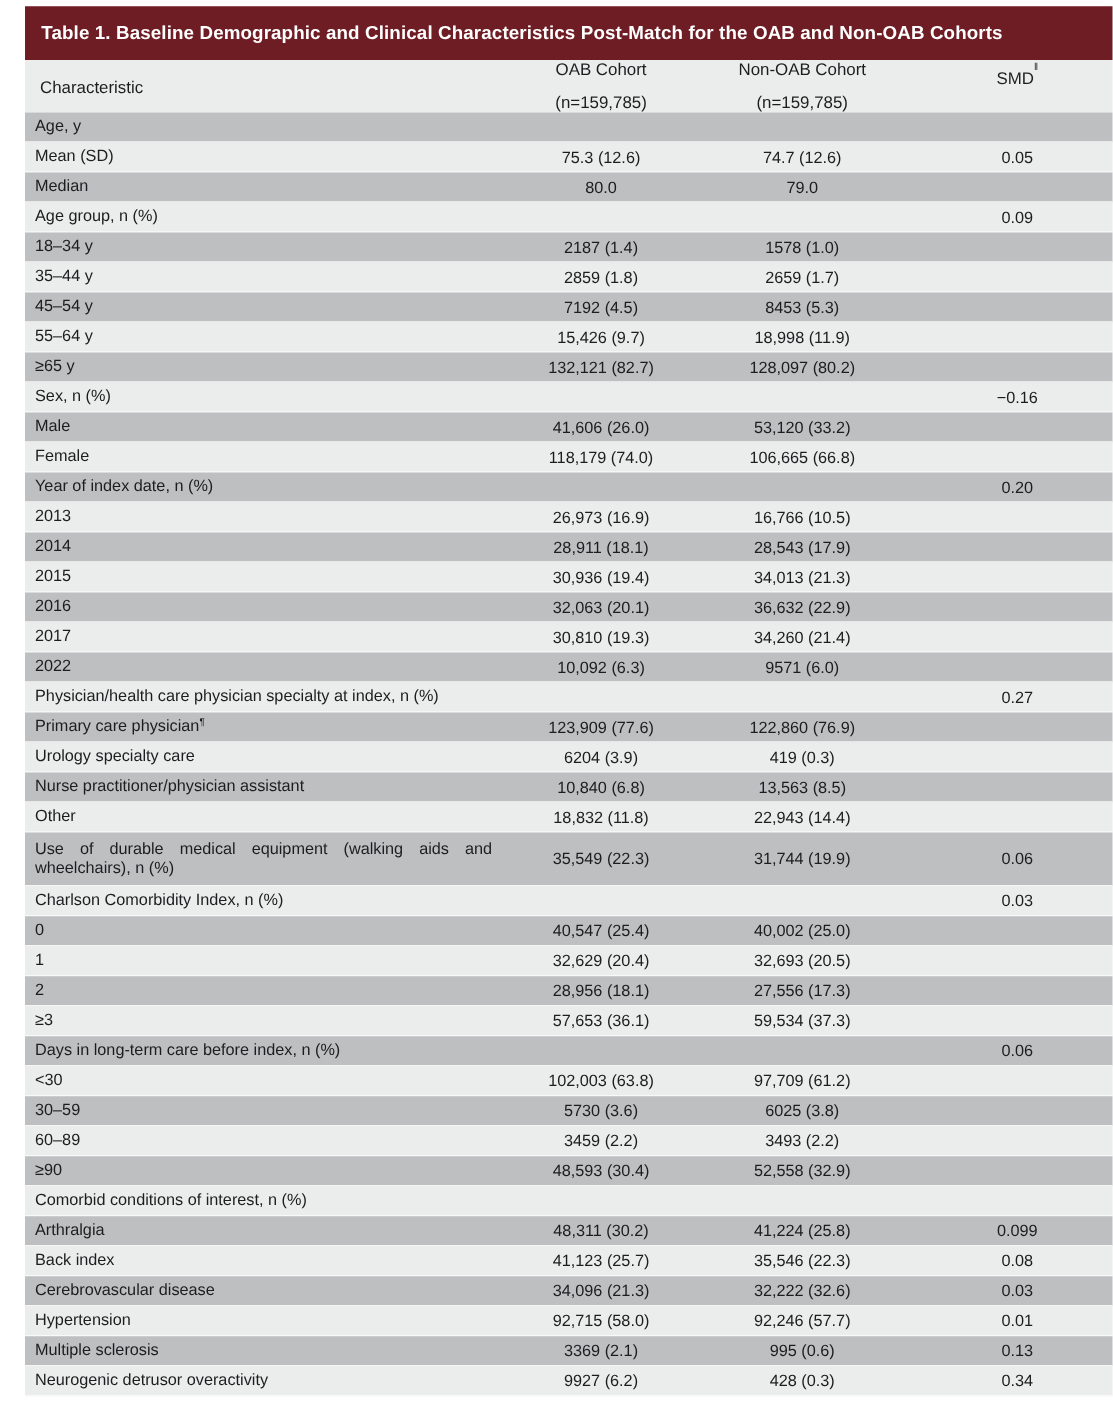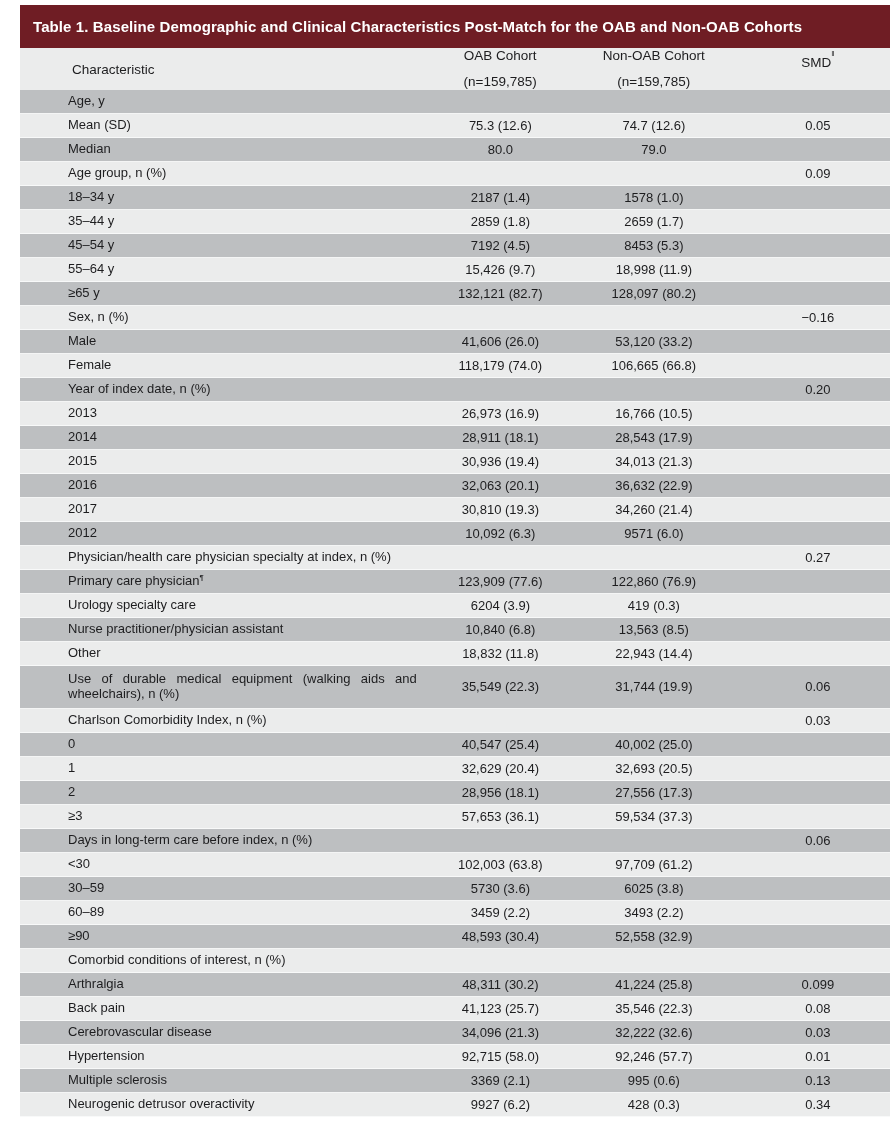--- a/index.html
+++ b/index.html
@@ -26,21 +26,21 @@
     font-size: 15px;
     font-weight: 700;
     letter-spacing: 0.1px;
   }
   .header-row {
     background: var(--row-light, #ebecec);
     height: 42px;
     display: flex;
   }
   .cell { overflow: hidden; }
-  .c-char { width: 43.5%; margin-left: 40px; }
+  .c-char { width: 43.5%; }
   .c-oab  { width: 17.5%; }
   .c-non  { width: 19%; }
   .c-smd  { width: 20%; }
   .header-row .c-char {
     display: flex; align-items: center;
     padding-left: 12px;
     font-size: 13.5px;
   }
   .header-row .c-oab, .header-row .c-non {
     display: flex; flex-direction: column;
@@ -274,21 +274,21 @@
     <div class="cell c-char">
       <span class="label">2017</span>
     </div>
     <div class="cell c-oab v-oab">30,810 (19.3)</div>
     <div class="cell c-non v-non">34,260 (21.4)</div>
     <div class="cell c-smd v-smd"></div>
   </div>
 
   <div class="row gray indented">
     <div class="cell c-char">
-      <span class="label">2012</span>
+      <span class="label">2022</span>
     </div>
     <div class="cell c-oab v-oab">10,092 (6.3)</div>
     <div class="cell c-non v-non">9571 (6.0)</div>
     <div class="cell c-smd v-smd"></div>
   </div>
 
   <div class="row light">
     <div class="cell c-char">
       <span class="label">Physician/health care physician specialty at index, n (%)</span>
     </div>
@@ -446,21 +446,21 @@
     <div class="cell c-char">
       <span class="label">Arthralgia</span>
     </div>
     <div class="cell c-oab v-oab">48,311 (30.2)</div>
     <div class="cell c-non v-non">41,224 (25.8)</div>
     <div class="cell c-smd v-smd">0.099</div>
   </div>
 
   <div class="row light indented">
     <div class="cell c-char">
-      <span class="label">Back pain</span>
+      <span class="label">Back index</span>
     </div>
     <div class="cell c-oab v-oab">41,123 (25.7)</div>
     <div class="cell c-non v-non">35,546 (22.3)</div>
     <div class="cell c-smd v-smd">0.08</div>
   </div>
 
   <div class="row gray indented">
     <div class="cell c-char">
       <span class="label">Cerebrovascular disease</span>
     </div>

